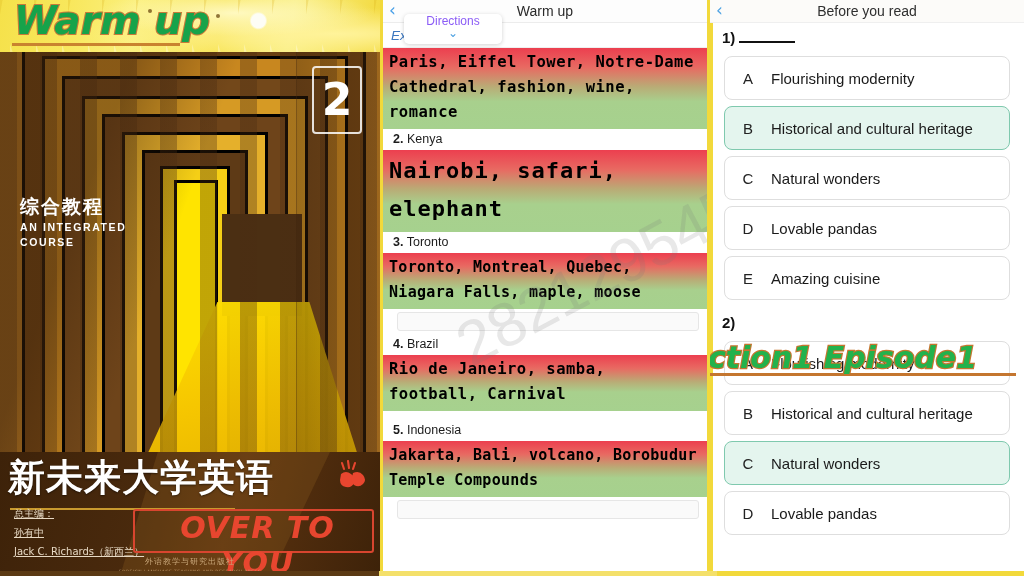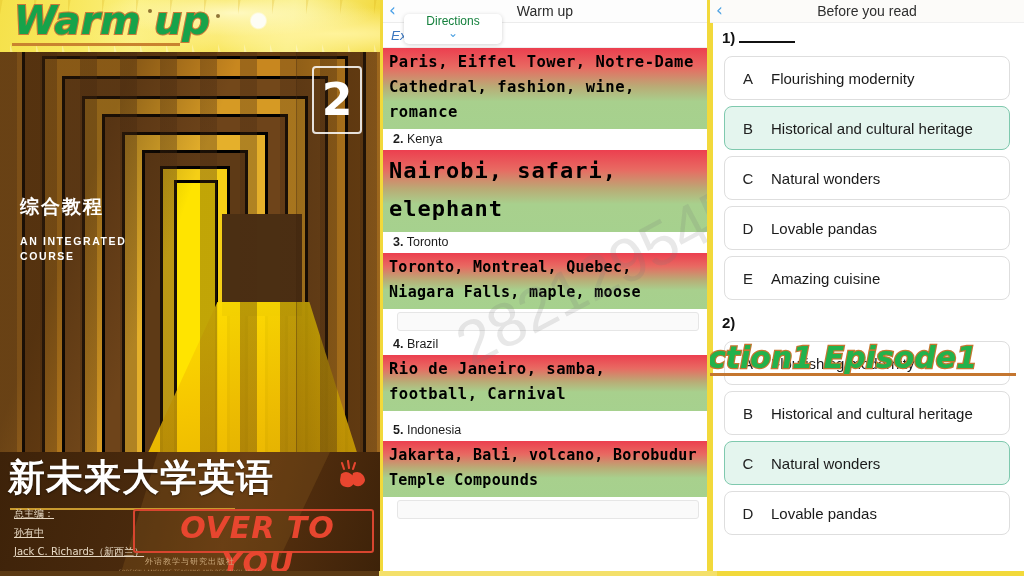--- a/index.html
+++ b/index.html
@@ -71,21 +71,21 @@
   .badge-2{
     position:absolute;right:18px;top:14px;width:46px;height:64px;
     border:2px solid rgba(255,255,255,.85);border-radius:4px;
     display:flex;align-items:center;justify-content:center;
     color:#fff;font-size:44px;font-weight:bold;font-family:"DejaVu Sans",sans-serif;
     line-height:1;
   }
 
   .cn-sub{position:absolute;left:20px;top:142px;color:#fff;}
   .cn-sub .cn{font-size:19px;font-weight:bold;letter-spacing:2px;font-family:"DejaVu Sans",sans-serif;}
-  .cn-sub .en1{font-size:10.5px;font-weight:bold;letter-spacing:1.6px;margin-top:15px;}
+  .cn-sub .en1{font-size:10.5px;font-weight:bold;letter-spacing:1.6px;margin-top:1px;}
   .cn-sub .en2{font-size:10.5px;font-weight:bold;letter-spacing:1.6px;margin-top:3px;}
 
   .cover-bottom{
     position:absolute;left:0;top:400px;width:380px;height:124px;
     background:linear-gradient(105deg,#3d2209 0%,#4a2a0d 40%,#5c3310 60%,#3d2209 100%);
     overflow:hidden;
   }
   .cover-bottom .wedge{
     position:absolute;left:120px;top:0;width:210px;height:124px;
     background:rgba(140,92,30,.30);
@@ -140,21 +140,21 @@
     border-bottom:1px solid #efefef;white-space:nowrap;overflow:hidden;
   }
   .example-row .ex-lab{color:#3d78c0;font-style:italic;margin-right:4px;}
   .directions-pop{
     position:absolute;left:21px;top:14px;width:98px;height:30px;
     background:#fff;border-radius:5px;
     box-shadow:0 1px 4px rgba(0,0,0,.18);
     display:flex;flex-direction:column;align-items:center;justify-content:flex-start;
     padding-top:1px;box-sizing:border-box;z-index:5;
   }
-  .directions-pop .dtxt{color:#15803d;font-size:12px;line-height:13px;}
+  .directions-pop .dtxt{color:#8b5cf6;font-size:12px;line-height:13px;}
   .directions-pop .dchev{color:#4a9fe0;font-size:12px;line-height:11px;}
 
   .q-label{
     padding:3px 1px 4px 10px;font-size:12.5px;color:#1c1c1c;background:#fff;
   }
   .q-label b{font-weight:bold;}
   .ans-block{
     background:linear-gradient(180deg,#ec3f4f 0%,#e86a62 24%,#b9ac76 48%,#a8d08d 66%,#a6d18e 100%);
     padding:2px 6px 4px 6px;
     font-family:"DejaVu Sans Mono","Liberation Mono",monospace;

